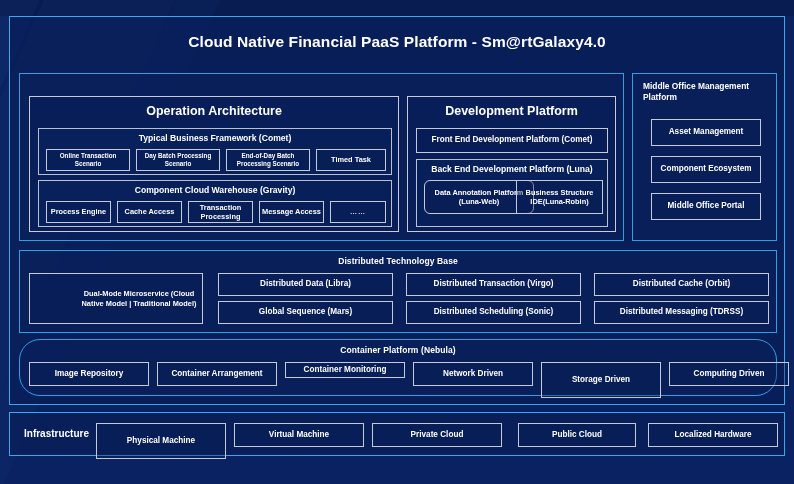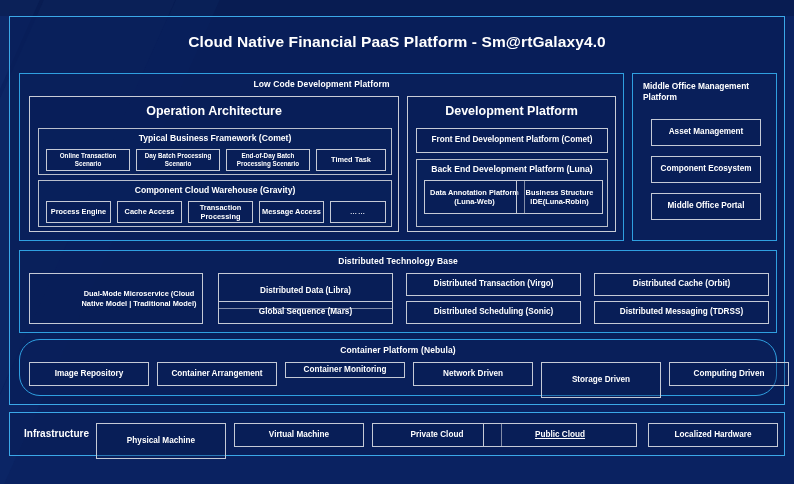--- a/index.html
+++ b/index.html
@@ -183,21 +183,20 @@
   <div class="band b4"></div>
 </div>
 
 <div class="page">
 
   <div class="main-frame">
 
     <div class="main-title">Cloud Native Financial PaaS Platform - Sm@rtGalaxy4.0</div>
 
     <div class="panel-cyan" style="left:9px; top:56px; width:605px; height:168px;">
-      <div class="panel-header">Low Code Development Platform</div>
 
       <div class="group-box" style="left:9px; top:22px; width:370px; height:136px;">
         <div class="group-title">Operation Architecture</div>
 
         <div class="subgroup" style="left:8px; top:31px; width:354px; height:47px;">
           <div class="subgroup-title">Typical Business Framework (Comet)</div>
           <div class="chip sm" style="left:7px; top:20px; width:84px; height:22px;">
             <span>Online Transaction Scenario</span>
           </div>
           <div class="chip sm" style="left:97px; top:20px; width:84px; height:22px;">
@@ -233,21 +232,21 @@
 
       <div class="group-box" style="left:387px; top:22px; width:209px; height:136px;">
         <div class="group-title">Development Platform</div>
 
         <div class="chip lg" style="left:8px; top:31px; width:192px; height:25px;">
           <span>Front End Development Platform (Comet)</span>
         </div>
 
         <div class="subgroup" style="left:8px; top:62px; width:192px; height:68px;">
           <div class="subgroup-title">Back End Development Platform (Luna)</div>
-          <div class="chip md" style="left:7px; top:20px; width:101px; height:34px;">
+          <div class="chip md" style="left:7px; top:20px; width:110px; height:34px;border-radius:6px;">
             <span>Data Annotation Platform (Luna-Web)</span>
           </div>
           <div class="chip md" style="left:99px; top:20px; width:87px; height:34px;">
             <span>Business Structure IDE(Luna-Robin)</span>
           </div>
         </div>
       </div>
     </div>
 
     <div class="panel-cyan" style="left:622px; top:56px; width:145px; height:168px;">
@@ -263,21 +262,21 @@
       </div>
     </div>
 
     <div class="panel-cyan" style="left:9px; top:233px; width:758px; height:83px;">
       <div class="panel-header">Distributed Technology Base</div>
 
       <div class="chip md" style="left:9px; top:22px; width:174px; height:51px;padding-left:48px;">
         <span>Dual-Mode Microservice (Cloud Native Model | Traditional Model)</span>
       </div>
 
-      <div class="chip lg" style="left:198px; top:22px; width:175px; height:36px;">
+      <div class="chip lg" style="left:198px; top:22px; width:175px; height:23px;">
         <span>Distributed Data (Libra)</span>
       </div>
       <div class="chip lg" style="left:198px; top:50px; width:175px; height:23px;">
         <span>Global Sequence (Mars)</span>
       </div>
 
       <div class="chip lg" style="left:386px; top:22px; width:175px; height:23px;">
         <span>Distributed Transaction (Virgo)</span>
       </div>
       <div class="chip lg" style="left:386px; top:50px; width:175px; height:23px;">
@@ -322,21 +321,21 @@
 
     <div class="chip lg" style="left:86px; top:10px; width:130px; height:36px;">
       <span>Physical Machine</span>
     </div>
     <div class="chip lg" style="left:224px; top:10px; width:130px; height:24px;">
       <span>Virtual Machine</span>
     </div>
     <div class="chip lg" style="left:362px; top:10px; width:130px; height:24px;">
       <span>Private Cloud</span>
     </div>
-    <div class="chip lg" style="left:473px; top:10px; width:154px; height:24px;text-decoration:underline;">
+    <div class="chip lg" style="left:508px; top:10px; width:118px; height:24px;">
       <span>Public Cloud</span>
     </div>
     <div class="chip lg" style="left:638px; top:10px; width:130px; height:24px;">
       <span>Localized Hardware</span>
     </div>
   </div>
 
 </div>
 
 </body></html>

